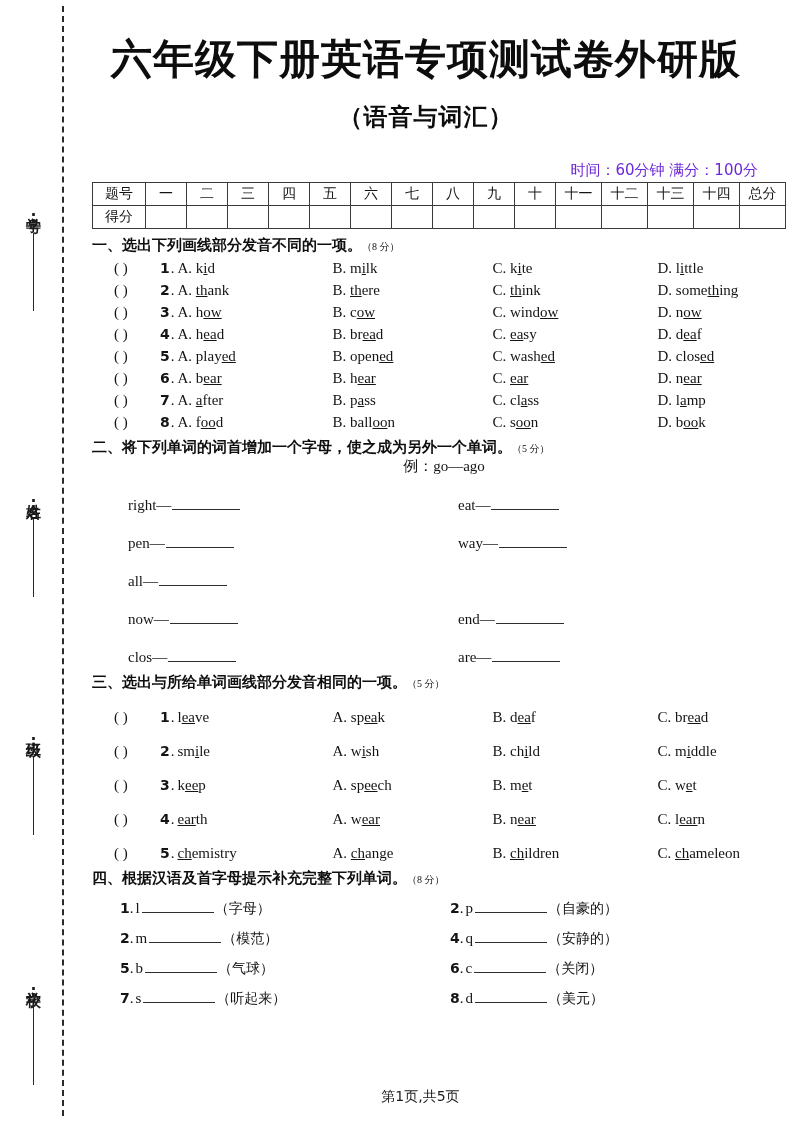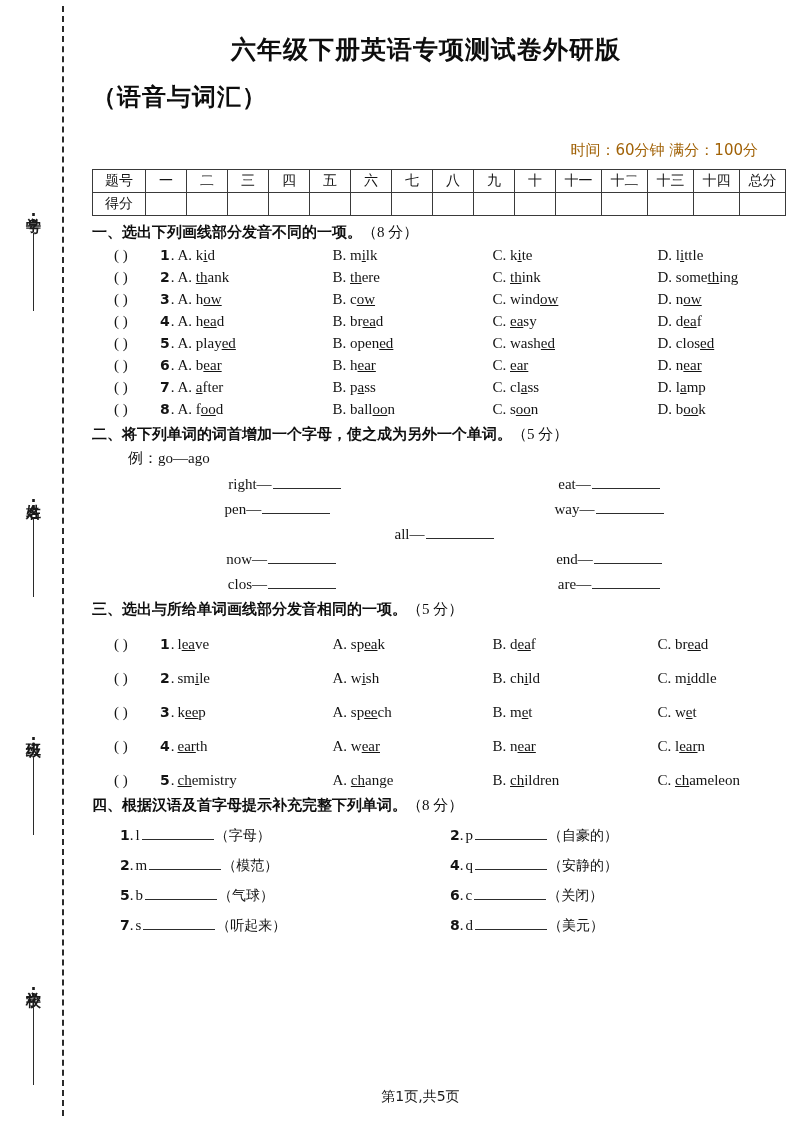--- a/index.html
+++ b/index.html
@@ -63,47 +63,47 @@
     left: 92px; top: 0;
     width: 668px;
     height: 1122px;
   }
 
   .title-main {
     margin-top: 34px;
     text-align: center;
     font-family: Liberation Serif, serif;
     font-weight: bold;
-    font-size: 25px;
+    font-size: 41px;
     letter-spacing: 1px;
     line-height: 1.25;
     color: #0d0d0d;
   }
   .title-sub {
     margin-top: 16px;
-    text-align: left;
+    text-align: center;
     font-family: "DejaVu Sans", sans-serif;
     font-weight: bold;
     font-size: 24px;
     letter-spacing: 1px;
     color: #0d0d0d;
   }
 
   .meta-line {
     margin-top: 28px;
     text-align: right;
     font-size: 15px;
     font-family: "DejaVu Sans", sans-serif;
-    color: #a16207;
+    color: #6d28d9;
     padding-right: 2px;
   }
 
   
   table.score-table {
-    margin-top: 9px;
+    margin-top: 2px;
     border-collapse: collapse;
     width: 660px;
     table-layout: fixed;
   }
   table.score-table td {
     border: 1px solid #3a3a3a;
     height: 22px;
     text-align: center;
     vertical-align: middle;
     font-size: 14px;
@@ -119,21 +119,21 @@
   .sec-head {
     margin-top: 7px;
     font-size: 15px;
     font-family: "DejaVu Sans", sans-serif;
     font-weight: bold;
     color: #0f0f0f;
     letter-spacing: 0px;
   }
   .sec-head .pts {
     font-weight: normal;
-    font-size: 15px;
+    font-size: 10px;
     font-family: "Liberation Serif", serif;
     text-align: center;
   }
 
   
   .qrow {
     display: flex;
     align-items: baseline;
     font-size: 15px;
     margin-top: 5px;
@@ -160,32 +160,31 @@
   .s1 .o1 { width: 160px; }
   .s1 .o2 { width: 165px; }
   .s3 .stem { width: 155px; font-family: Liberation Serif, serif; }
   .s3 .o0 { width: 160px; margin-top: 12px; }
   .s3 .o1 { width: 165px; }
   u { text-decoration: underline; text-underline-offset: 1px; }
 
   
   .ex-line {
     padding-left: 36px;
-    margin-top: 5px;
-    font-size: 15px;
+    font-size: 15px;
+    text-align: center;
   }
   .pair-grid {
     padding-left: 36px;
     margin-top: 3px;
   }
   .pair-row {
     display: flex;
-    margin-top: 7px;
-    font-size: 15px;
-    justify-content: center;
+    margin-top: 20px;
+    font-size: 15px;
   }
   .pair {
     display: flex;
     align-items: baseline;
     white-space: nowrap;
   }
   .pair.left  { width: 330px; }
   .blank {
     display: inline-block;
     width: 68px;

